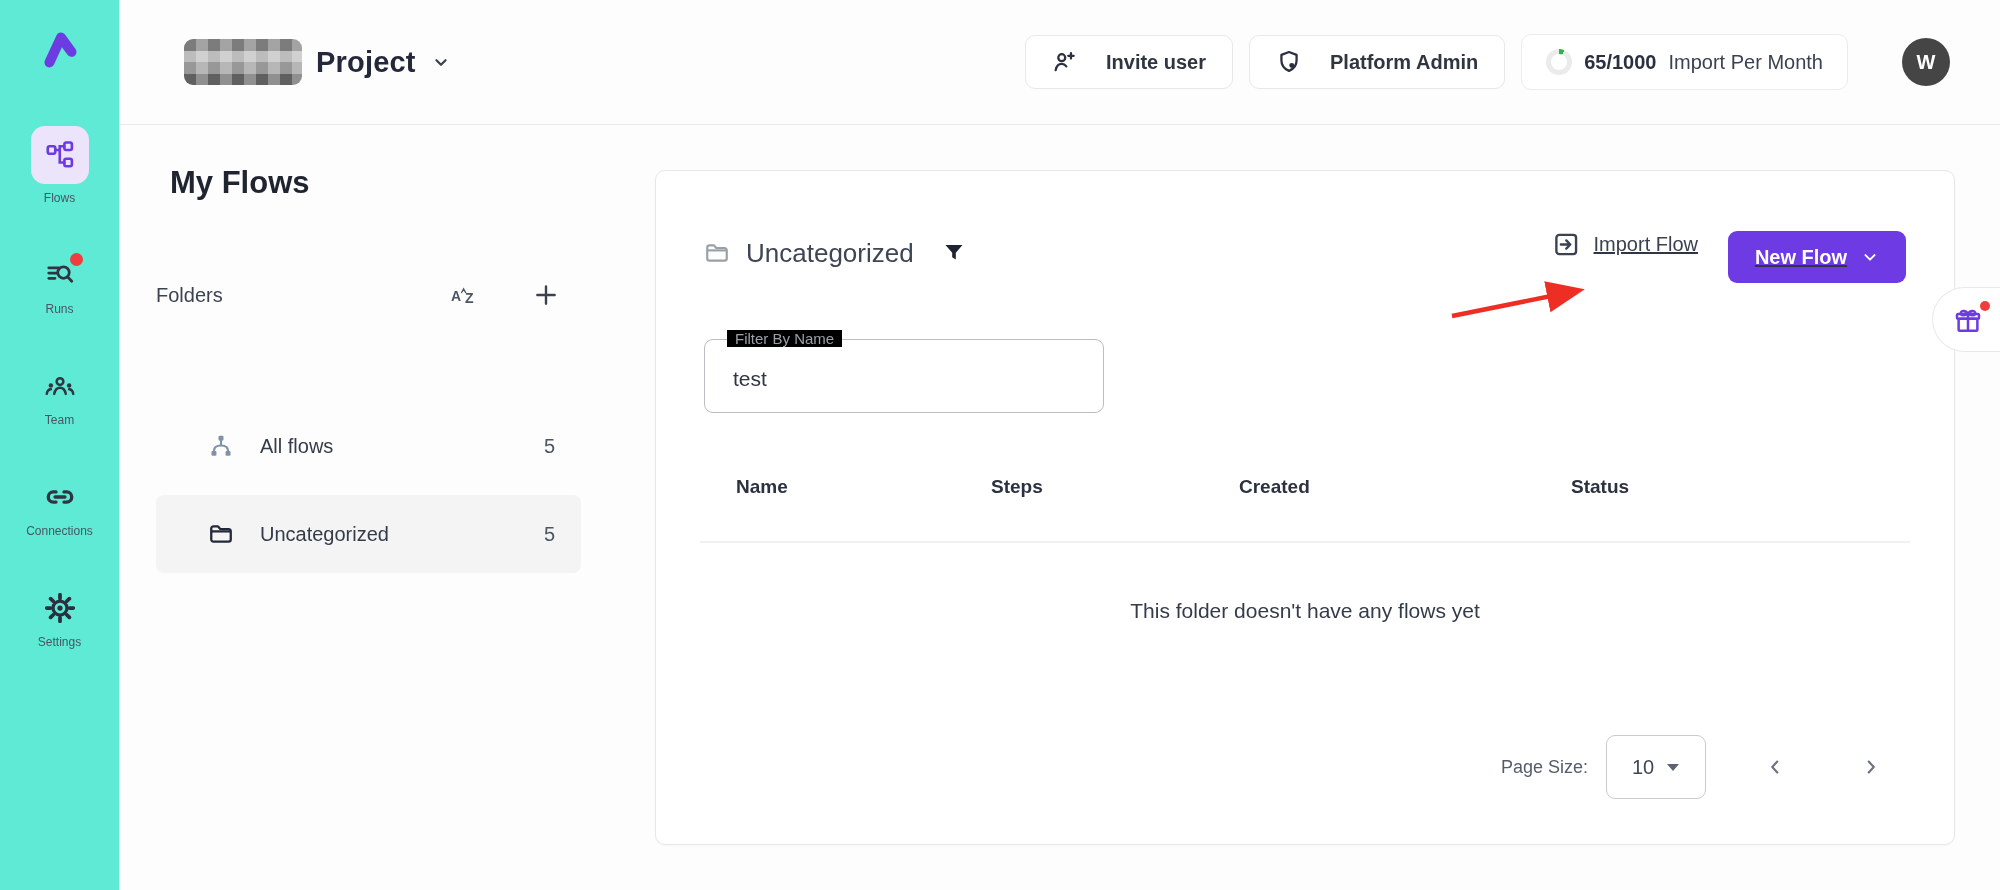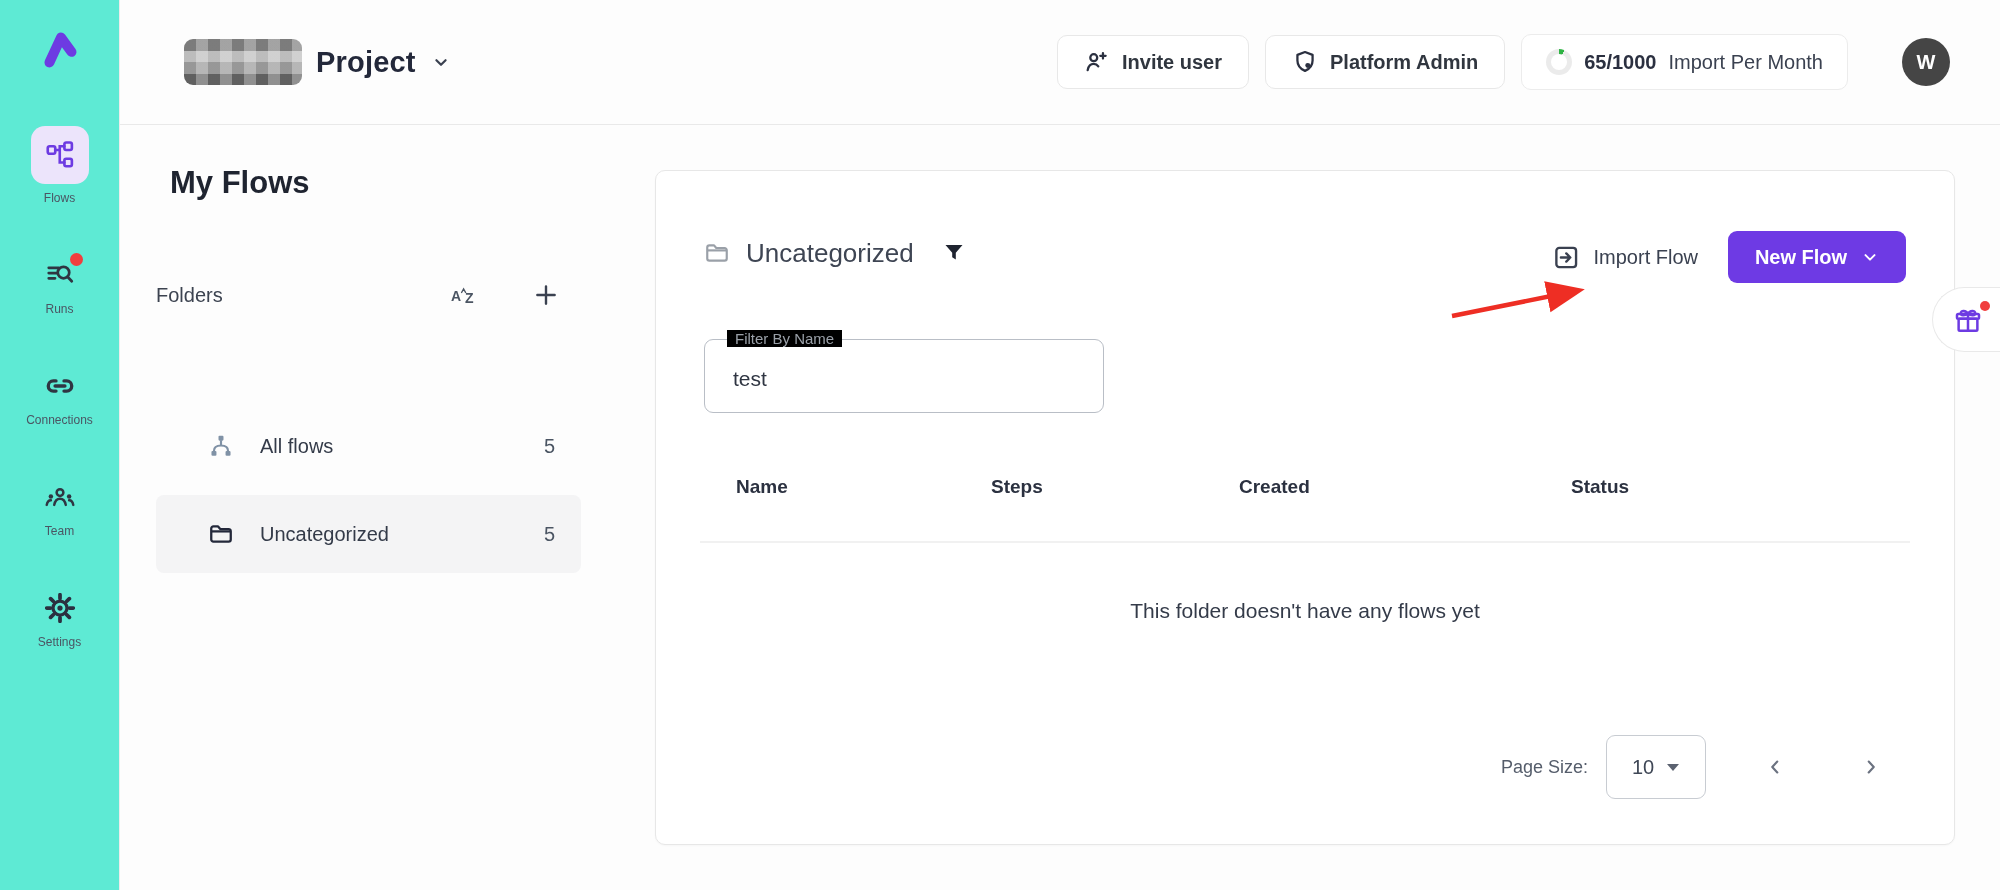--- a/index.html
+++ b/index.html
@@ -24,21 +24,21 @@
     background:#fdfdfd; border-bottom:1px solid #e9e9e9;
     display:flex; align-items:center; padding:0 50px 0 64px; }
   .project-switcher { display:flex; align-items:center; gap:14px; cursor:pointer; }
   .pixel-blob { width:118px; height:46px; border-radius:9px;
     background:
       repeating-linear-gradient(90deg, rgba(255,255,255,0) 0 12px, rgba(255,255,255,.30) 12px 24px),
       repeating-linear-gradient(0deg, rgba(90,90,90,.92) 0 11px, rgba(150,150,150,.92) 11px 23px, rgba(190,190,190,.92) 23px 34px, rgba(120,120,120,.92) 34px 46px),
       #a9a9a9; }
   .project-title { font-size:29px; font-weight:bold; color:#23283a; letter-spacing:.2px; }
   .spacer { flex:1; }
-  .hdr-btn { display:flex; align-items:center; gap:12px; height:54px; padding:0 26px;
+  .hdr-btn { display:flex; align-items:center; gap:28px; height:54px; padding:0 26px;
     background:#fff; border:1px solid #e8e8e8; border-radius:10px; cursor:pointer;
     font-size:20px; font-weight:bold; color:#30363f; }
   .hdr-btn + .hdr-btn { margin-left:16px; }
   .tasks-badge { display:flex; align-items:center; gap:12px; height:56px; padding:0 24px;
     background:#fff; border:1px solid #ececec; border-radius:10px; margin-left:16px; cursor:pointer;justify-content:center; }
   .ring { width:26px; height:26px; border-radius:50%;
     background:conic-gradient(#2fb344 0deg 24deg, #ebebeb 24deg 360deg); position:relative; }
   .ring::after { content:""; position:absolute; inset:5px; background:#fff; border-radius:50%; }
   .tasks-count { font-size:20px; font-weight:bold; color:#2b3040; }
   .tasks-label { font-size:20px; color:#3a4150; }
@@ -62,21 +62,21 @@
   .folder-row .row-label { margin-left:26px; font-size:20px; color:#343b49; }
   .folder-row .row-count { margin-left:auto; font-size:20px; color:#4b5563; }
 
   
   .card { position:absolute; left:535px; top:45px; width:1300px; height:675px;
     background:#fff; border:1px solid #e7e7e7; border-radius:10px;
     box-shadow:0 1px 2px rgba(0,0,0,.03); }
   .card-title-group { position:absolute; left:48px; top:66px; display:flex; align-items:center; gap:16px; }
   .card-folder-title { font-size:26px; color:#3e4553; }
   .funnel-btn { margin-left:8px; }
-  .card-actions { position:absolute; right:48px; top:60px; display:flex; align-items:center; }
+  .card-actions { position:absolute; right:48px; top:60px; display:flex; align-items:flex-start;text-decoration:underline; }
   .import-flow { display:flex; align-items:center; gap:14px; cursor:pointer; }
   .import-label { font-size:20px; color:#3a4150; }
   .new-flow-btn { margin-left:30px; display:flex; align-items:center; justify-content:center; gap:14px;
     width:178px; height:52px; border:none; border-radius:9px; background:#6e3ae4; cursor:pointer;
     color:#fff; font-size:20px; font-weight:bold; font-family:"Liberation Sans", sans-serif; }
 
   .filter-field { position:absolute; left:48px; top:168px; width:400px; height:74px;
     border:1.5px solid #b9bec6; border-radius:9px; background:#fff; }
   .filter-label { position:absolute; top:-10px; left:22px; background:#000000; padding:0 8px;
     font-size:15px; color:#9aa0a8; }
@@ -141,49 +141,49 @@
       <div class="nav-item">
         <div class="nav-tile" style="height:40px">
           <svg width="30" height="30" viewBox="0 0 24 24" fill="none" stroke="#2f3542" stroke-width="2.2" stroke-linecap="round">
             <path d="M3 6.2h8M3 10.4h7M3 14.6h5"></path>
             <circle cx="14.8" cy="10" r="4.6"></circle>
             <path d="M18.2 13.6L21.4 17"></path>
           </svg>
           <span class="dot-badge"></span>
         </div>
         <span class="nav-label">Runs</span>
-      </div>
-
-      <div class="nav-item">
-        <div class="nav-tile" style="height:40px">
-          <svg width="32" height="32" viewBox="0 0 24 24" fill="none" stroke="#2f3542" stroke-width="2.5" stroke-linecap="round">
-            <path d="M9 8.2H7a3.8 3.8 0 0 0 0 7.6h2"></path>
-            <path d="M15 8.2h2a3.8 3.8 0 0 1 0 7.6h-2"></path>
-            <path d="M8.3 12h7.4"></path>
-          </svg>
-        </div>
-        <span class="nav-label">Connections</span>
       </div>
 
       <div class="nav-item">
         <div class="nav-tile" style="height:40px">
           <svg width="30" height="30" viewBox="0 0 24 24" fill="none" stroke="#2f3542" stroke-width="2" stroke-linecap="round">
             <circle cx="12" cy="8.4" r="2.7"></circle>
             <path d="M7.4 18.3c.6-3.3 2.5-5 4.6-5s4 1.7 4.6 5"></path>
             <circle cx="4.7" cy="11.6" r="1.8" fill="#2f3542" stroke="none"></circle>
             <path d="M1.4 18.3c.4-2.4 1.7-3.7 3.3-3.7"></path>
             <circle cx="19.3" cy="11.6" r="1.8" fill="#2f3542" stroke="none"></circle>
             <path d="M22.6 18.3c-.4-2.4-1.7-3.7-3.3-3.7"></path>
           </svg>
         </div>
         <span class="nav-label">Team</span>
       </div>
 
       <div class="nav-item">
         <div class="nav-tile" style="height:40px">
+          <svg width="32" height="32" viewBox="0 0 24 24" fill="none" stroke="#2f3542" stroke-width="2.5" stroke-linecap="round">
+            <path d="M9 8.2H7a3.8 3.8 0 0 0 0 7.6h2"></path>
+            <path d="M15 8.2h2a3.8 3.8 0 0 1 0 7.6h-2"></path>
+            <path d="M8.3 12h7.4"></path>
+          </svg>
+        </div>
+        <span class="nav-label">Connections</span>
+      </div>
+
+      <div class="nav-item">
+        <div class="nav-tile" style="height:40px">
           <svg width="30" height="30" viewBox="0 0 24 24" fill="none" stroke="#2b3040" stroke-linecap="round">
             <g stroke-width="3">
               <path d="M19.6 12h3M17.37 6.63l2.12-2.12M12 4.4v-3M6.63 6.63L4.5 4.5M4.4 12h-3M6.63 17.37L4.5 19.5M12 19.6v3M17.37 17.37l2.12 2.12"></path>
             </g>
             <circle cx="12" cy="12" r="5.6" stroke-width="2.6"></circle>
             <circle cx="12" cy="12" r="2.1" fill="#2b3040" stroke="none"></circle>
           </svg>
         </div>
         <span class="nav-label">Settings</span>
       </div>

